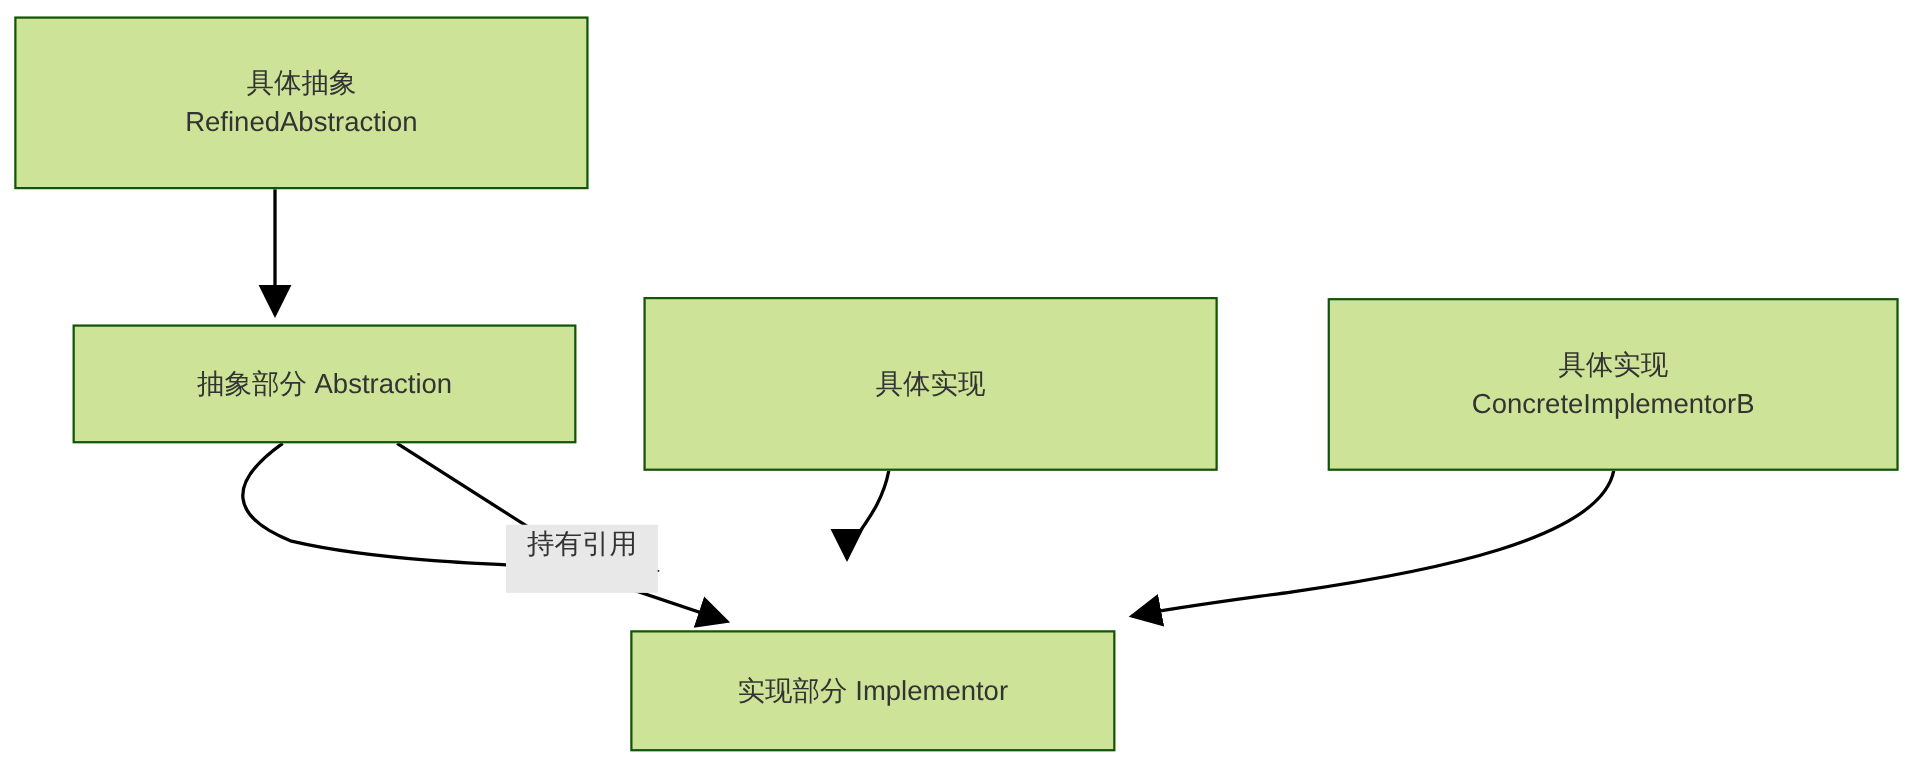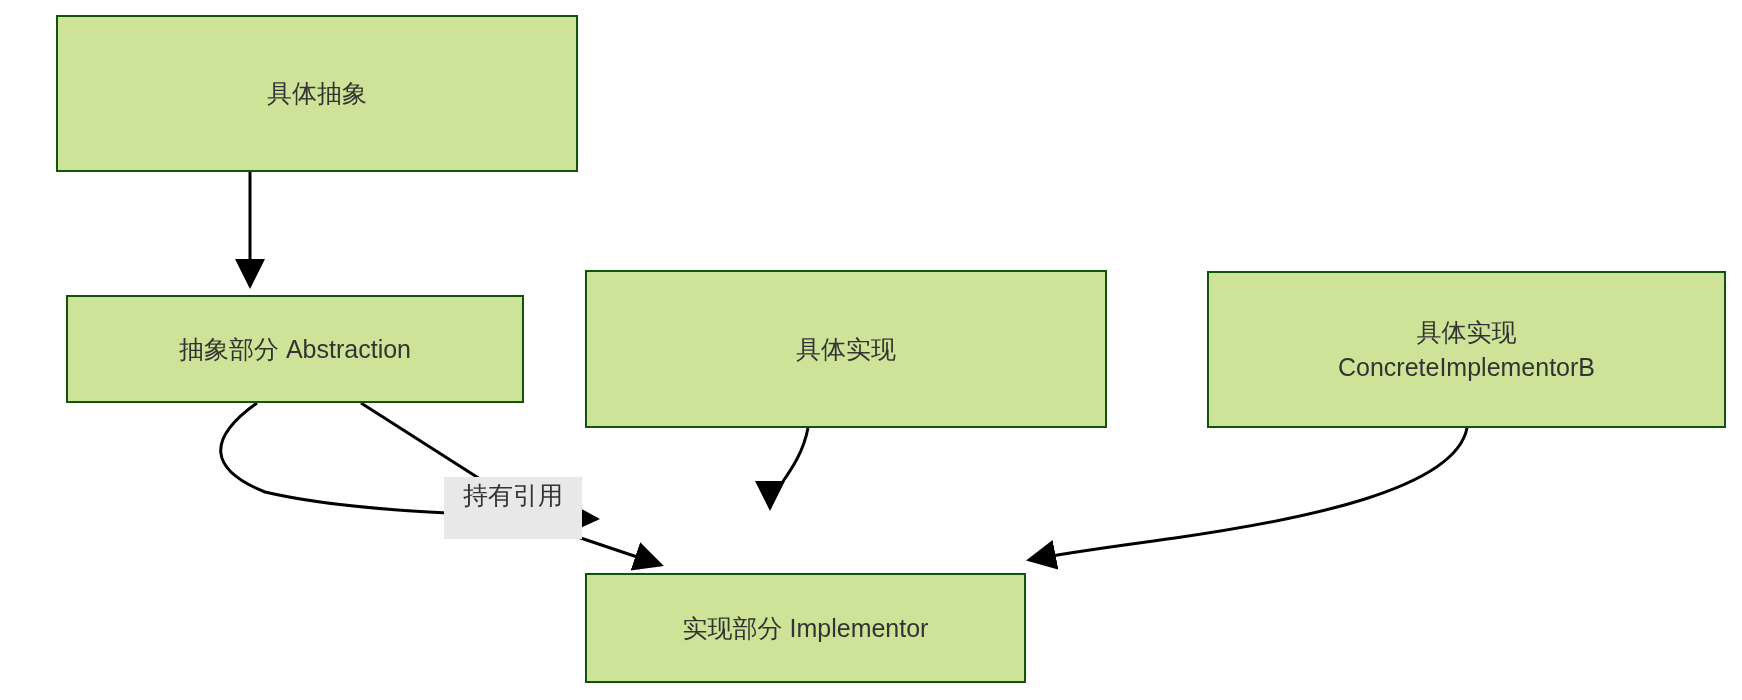--- a/index.html
+++ b/index.html
@@ -47,20 +47,21 @@
   }
   .edge-label {
     position: absolute;
     background: #e8e8e8;
     color: #333333;
     font-size: 25px;
     line-height: 1.0;
     padding: 6px 4px 8px 4px;
     white-space: nowrap;
     text-align: center;
+    margin-left: 16px;
   }
 </style>
 </head>
 <body>
 
 <div id="canvas">
 
   <svg id="edges" viewBox="0 0 1742 700">
     <defs>
       <marker id="arrowhead" markerWidth="12" markerHeight="12" refX="9" refY="5" orient="auto" markerUnits="strokeWidth">
@@ -73,36 +74,37 @@
     <path d="M 257,403 C 205,440 210,470 265,492 C 350,512 470,514 597,519" fill="none" stroke="#000000" stroke-width="3" marker-end="url(#arrowhead)"></path>
 
     <path d="M 361,403 L 480,479" fill="none" stroke="#000000" stroke-width="3"></path>
     <path d="M 545,526 L 661,565" fill="none" stroke="#000000" stroke-width="3" marker-end="url(#arrowhead)"></path>
 
     <path d="M 808,428 C 800,470 770,490 770,508" fill="none" stroke="#000000" stroke-width="3" marker-end="url(#arrowhead)"></path>
 
     <path d="M 1467,428 C 1455,490 1300,520 1175,538 C 1110,547 1070,552 1029,560" fill="none" stroke="#000000" stroke-width="3" marker-end="url(#arrowhead)"></path>
   </svg>
 
-  <div class="node" style="left:13px; top:15px; width:522px; height:157px;margin-left:43px;">
+  <div class="node" style="left:13px; top:15px; width:522px; height:157px;">
     <span class="line1">具体抽象</span>
+    <span class="line2">RefinedAbstraction</span>
   </div>
 
   <div class="node" style="left:66px; top:295px; width:458px; height:108px;">
     <span class="line1">抽象部分 Abstraction</span>
   </div>
 
   <div class="node" style="left:585px; top:270px; width:522px; height:158px;">
     <span class="line1">具体实现</span>
   </div>
 
   <div class="node" style="left:1207px; top:271px; width:519px; height:157px;">
     <span class="line1">具体实现</span>
     <span class="line2">ConcreteImplementorB</span>
   </div>
 
-  <div class="node" style="left:573px; top:573px; width:441px; height:110px;margin-left:12px;">
+  <div class="node" style="left:573px; top:573px; width:441px; height:110px;">
     <span class="line1">实现部分 Implementor</span>
   </div>
 
   <div class="edge-label" style="left:444px; top:477px; width:130px; height:48px;">持有引用</div>
 
 </div>
 
 </body></html>

